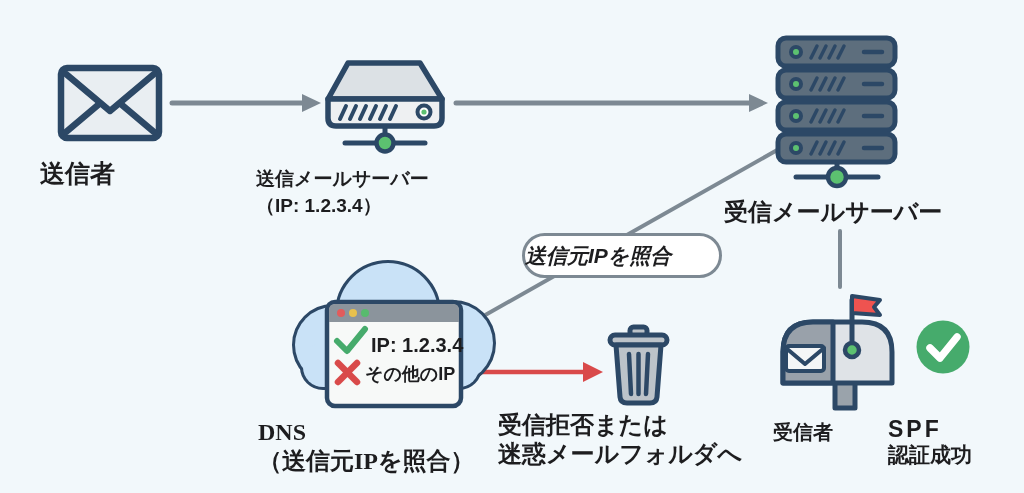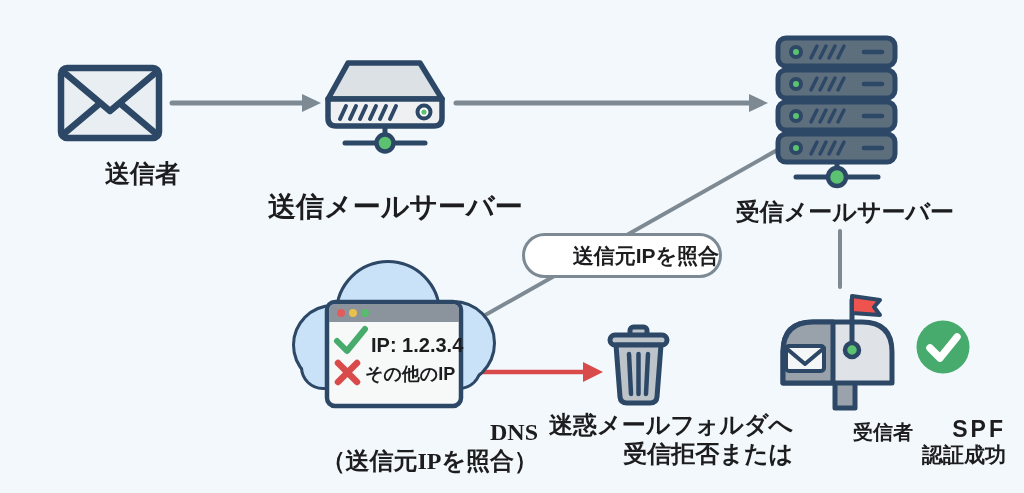--- a/index.html
+++ b/index.html
@@ -3,21 +3,21 @@
 <meta charset="utf-8">
 <style>
   html,body { margin:0; padding:0; }
   .canvas {
     position:relative; width:1024px; height:493px;
     background:var(--background,#f2f8fb);
     font-family:"Liberation Sans","DejaVu Sans",sans-serif;
     overflow:hidden;
   }
   svg.layer { position:absolute; overflow:visible; }
-  .label { position:absolute; text-align:right; font-weight:700; color:var(--text-dark,#1d1d1f); }
+  .label { position:absolute; text-align:left; font-weight:700; color:var(--text-dark,#1d1d1f); }
   .label div { white-space:nowrap; }
 
   
   .gray-line { stroke:var(--arrow-gray); stroke-width:5; stroke-linecap:round; fill:none; }
   .gray-thin { stroke:var(--arrow-gray); stroke-width:4; stroke-linecap:round; fill:none; }
   .gray-head { fill:var(--arrow-gray); }
   .red-line  { stroke:var(--error-red); stroke-width:4.5; stroke-linecap:round; fill:none; }
   .red-head  { fill:var(--error-red); }
 
   
@@ -37,34 +37,34 @@
   #envelope   { left:57px;  top:64px;  }
   #send-srv   { left:325px; top:60px;  }
   #recv-srv   { left:776px; top:36px;  }
   #cloud      { left:283px; top:245px; }
   #dns-window { left:324px; top:299px; }
   #trash      { left:604px; top:324px; }
   #mailbox    { left:780px; top:290px; }
   #spf-check  { left:914px; top:318px; }
 
   #lbl-sender    { left:40px;  top:157px; width:140px; font-size:25px; }
-  #lbl-send-srv  { left:268px; top:165px; width:234px; font-size:28px; line-height:27px;margin-top:28px; }
+  #lbl-send-srv  { left:256px; top:165px; width:234px; font-size:19px; line-height:27px; }
   #lbl-recv-srv  { left:724px; top:196px; width:230px; font-size:24px; }
   #lbl-dns       { left:258px; top:418px; width:280px; font-size:24px; line-height:29px;font-family:Liberation Serif, serif; }
   #lbl-reject    { left:498px; top:410px; width:295px; font-size:24px; line-height:29px; }
   #lbl-recipient { left:773px; top:419px; width:140px; font-size:20px; }
   #lbl-spf       { left:888px; top:380px; width:118px; font-size:21px; line-height:26px;margin-top:36px; }
   #lbl-spf .l1   { font-size:23px; letter-spacing:3px; }
 
   #verify-pill {
     position:absolute; left:522px; top:233px; width:200px; height:45px;
     box-sizing:border-box; background:var(--pill-bg,#fff);
     border:3px solid var(--arrow-gray); border-radius:26px;
     font-weight:700; font-size:21px; color:var(--text-dark);
-    text-align:right; line-height:39px; white-space:nowrap;
+    text-align:left; line-height:39px; white-space:nowrap;font-style:italic;
   }
 
   .win-text { font-weight:700; fill:var(--text-dark); font-family:"Liberation Sans","DejaVu Sans",sans-serif; }
 </style>
 </head>
 <body>
 
 <div class="canvas">
 
   <svg id="connectors" class="layer" width="1024" height="493">
@@ -106,20 +106,21 @@
       <line class="nvy" x1="45" y1="59" x2="51" y2="46" stroke-width="4"></line>
       <line class="nvy" x1="55" y1="59" x2="61" y2="46" stroke-width="4"></line>
       <line class="nvy" x1="65" y1="59" x2="71" y2="46" stroke-width="4"></line>
     </g>
     <circle class="nvy" cx="99" cy="52" r="6.5" fill="#ffffff" stroke-width="4"></circle>
     <circle cx="99" cy="52" r="2.6" fill="var(--led-green)"></circle>
     <circle class="nvy" cx="60" cy="83" r="8.5" fill="var(--led-green)" stroke-width="4.5"></circle>
   </svg>
   <div class="label" id="lbl-send-srv">
     <div>送信メールサーバー</div>
+    <div>（IP: 1.2.3.4）</div>
   </div>
 
   <svg id="recv-srv" class="layer" width="125" height="160">
     <line class="nvy" x1="61" y1="126" x2="61" y2="141" stroke-width="5"></line>
     <line class="nvy" x1="20" y1="141" x2="102" y2="141" stroke-width="5"></line>
     <g>
       <g>
         <rect class="nvy" x="2" y="2" width="117" height="28" rx="8" fill="var(--server-dark)" stroke-width="5"></rect>
         <circle cx="20" cy="16" r="7" fill="var(--outline-navy)"></circle>
           <circle cx="20" cy="16" r="3" fill="var(--led-green)"></circle>
@@ -206,22 +207,22 @@
 
   <svg id="trash" class="layer" width="70" height="84">
     <rect class="nvy" x="26" y="3" width="17" height="9" rx="3.5" fill="var(--trash-gray)" stroke-width="5"></rect>
     <rect class="nvy" x="6" y="11" width="57" height="10" rx="5" fill="var(--trash-gray)" stroke-width="5"></rect>
     <path class="nvy" d="M12,21 L16,73 Q16.5,79 23,79 H46 Q52.5,79 53,73 L57,21 Z" fill="var(--trash-gray)" stroke-width="5"></path>
     <line class="nvy" x1="25" y1="30" x2="27" y2="70" stroke-width="4.5"></line>
     <line class="nvy" x1="34.5" y1="30" x2="34.5" y2="70" stroke-width="4.5"></line>
     <line class="nvy" x1="44" y1="30" x2="42" y2="70" stroke-width="4.5"></line>
   </svg>
   <div class="label" id="lbl-reject">
+    <div>受信拒否または</div>
     <div>迷惑メールフォルダへ</div>
-    <div>受信拒否または</div>
   </div>
 
   <svg id="mailbox" class="layer" width="120" height="122">
     <rect class="nvy" x="55" y="90" width="20" height="28" fill="var(--post-gray)" stroke-width="5"></rect>
     <path class="nvy" d="M3,93 V62 Q3,32 33,32 H82 Q112,32 112,62 V93 Z" fill="var(--mailbox-light)" stroke-width="5"></path>
     <path class="nvy" d="M3,93 V62 Q3,32 33,32 H53 V93 Z" fill="var(--mailbox-dark)" stroke-width="5"></path>
     <g>
       <rect class="nvy" x="6" y="56" width="38" height="25" rx="3" fill="#f4f6f7" stroke-width="4"></rect>
       <path class="nvy" d="M6,58 L25,74 L44,58" fill="none" stroke-width="4"></path>
     </g>

